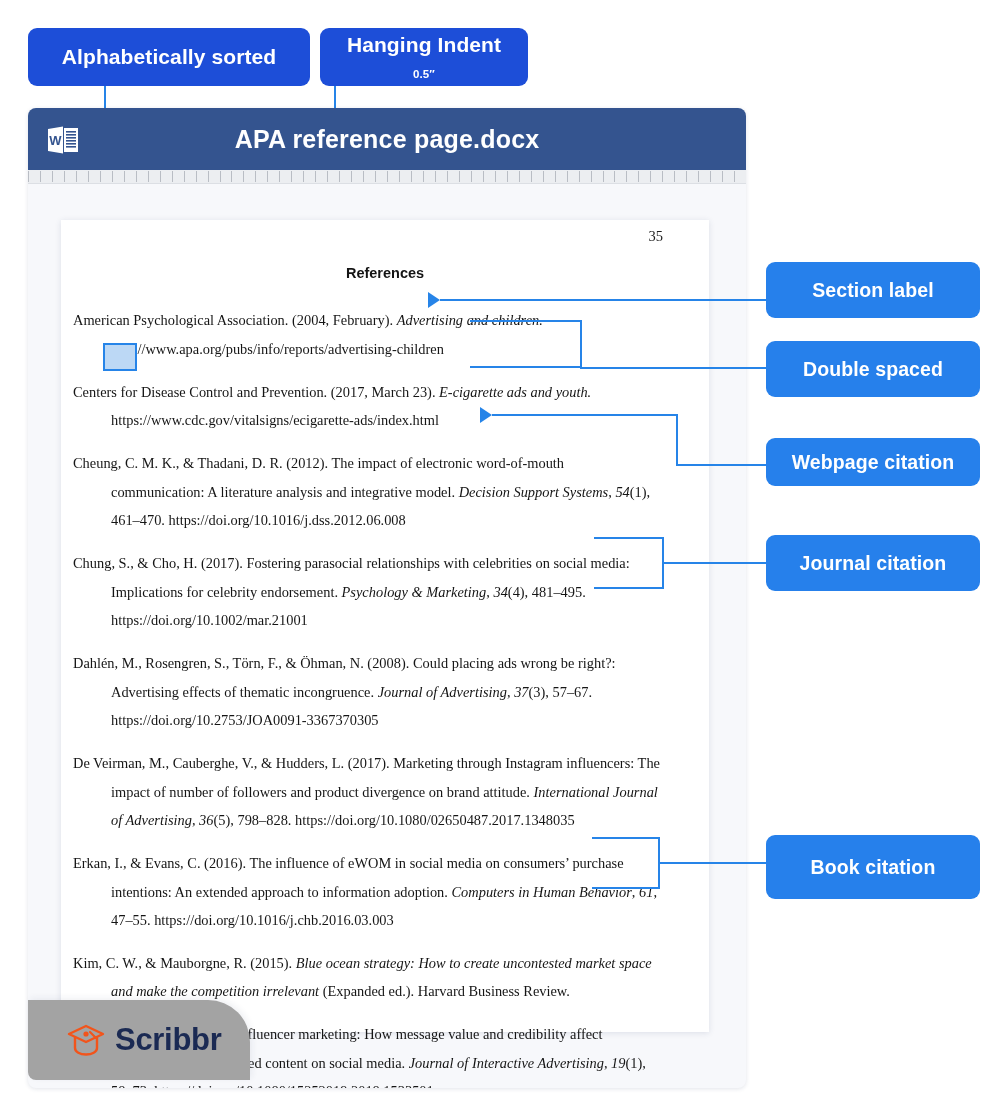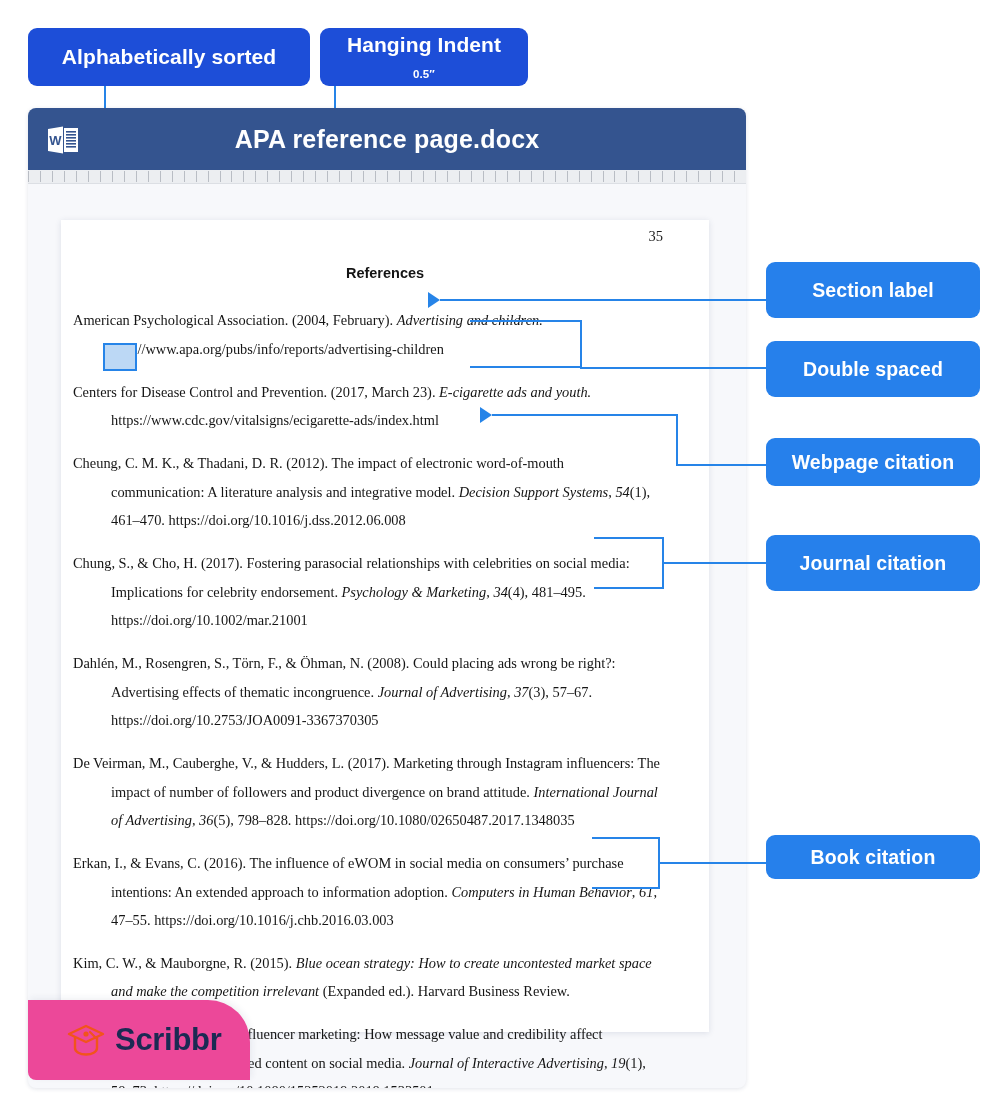--- a/index.html
+++ b/index.html
@@ -126,21 +126,21 @@
     border-radius: 9px;
     color:#fff;
     display:flex; align-items:center; justify-content:center;
     font-size: 19.5px; font-weight: bold;
     letter-spacing:.1px;
   }
   #co-section { left: 766px; top: 262px; width: 214px; height: 56px; }
   #co-double  { left: 766px; top: 341px; width: 214px; height: 56px; }
   #co-web     { left: 766px; top: 438px; width: 214px; height: 48px; }
   #co-journal { left: 766px; top: 535px; width: 214px; height: 56px; }
-  #co-book    { left: 766px; top: 835px; width: 214px; height: 44px; }
+  #co-book    { left: 766px; top: 835px; width: 214px; height: 64px; }
 
   
   .arrow {
     position:absolute;
     width: 0; height: 0;
     border-top: 8px solid transparent;
     border-bottom: 8px solid transparent;
     border-right: 12px solid #2684E8;
   }
 
@@ -149,21 +149,21 @@
     position:absolute;
     border: 2px solid #2684E8;
     border-left: none;
   }
 
   
   #logo-badge {
     position:absolute;
     left: 28px; top: 1000px;
     width: 222px; height: 80px;
-    background:#ec4899;
+    background:#a3a3a3;
     border-bottom-left-radius: 8px;
     border-top-right-radius: 42px;
     box-shadow: 2px -2px 6px rgba(40,55,100,.07);
     display:flex; align-items:center;
     padding-left: 38px;
     z-index: 5;
   }
   #logo-mark { width: 40px; height: 34px; margin-right: 9px; }
   #logo-text { font-size: 31px; font-weight: bold; color:#1b2a53; letter-spacing:-.3px; }
 </style>

